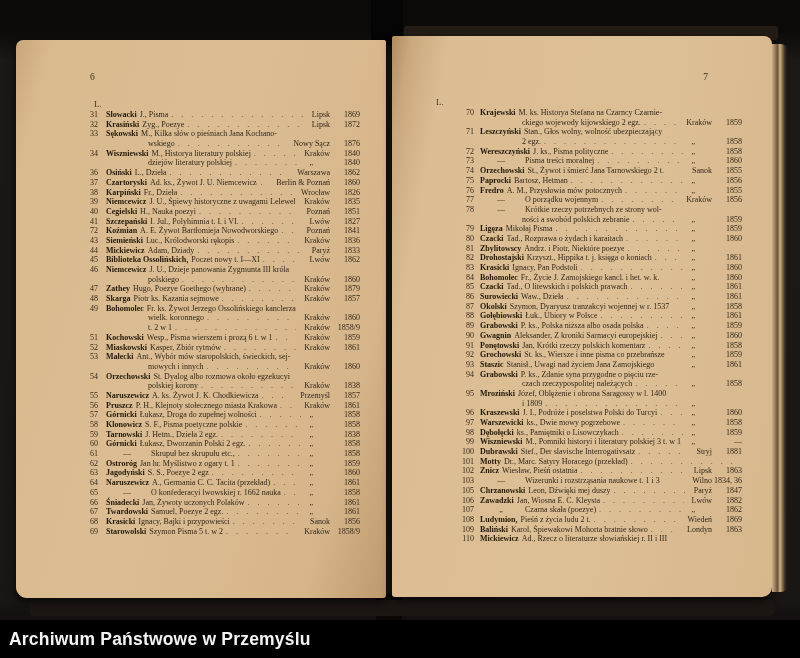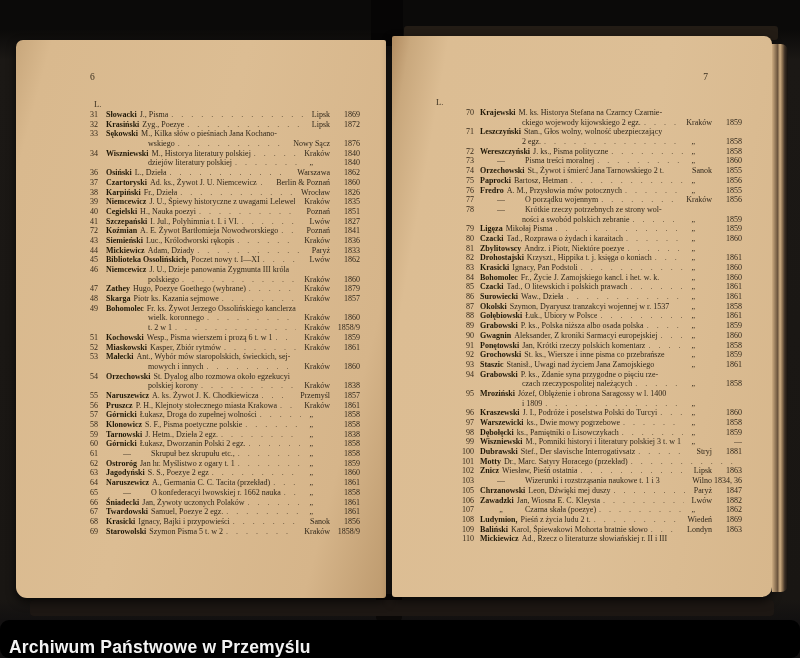--- a/index.html
+++ b/index.html
@@ -52,21 +52,21 @@
   .text{flex:0 1 auto;overflow:hidden;}
   .row.cont .text{margin-left:42px;}
   .leader{flex:1 1 8px;min-width:4px;overflow:hidden;letter-spacing:3px;color:rgba(48,38,23,.85);margin:0 3px;}
   .spacer{flex:1 1 4px;min-width:2px;}
   .place{flex:none;margin-left:5px;}
   .place.ditto{margin-right:17px;}
   .year{flex:none;min-width:30px;text-align:right;}
 
   .caption-bar{
     position:absolute;left:0;bottom:0;width:800px;height:38px;background:#000;
-    display:flex;align-items:flex-end;border-radius:9px;
+    display:flex;align-items:center;
   }
   .caption-bar span{
     padding-left:9px;color:#f3f3f3;
     font-family:"Liberation Sans","DejaVu Sans",sans-serif;
     font-weight:bold;font-size:17.5px;letter-spacing:.2px;
   }
 </style>
 </head>
 <body>
 

